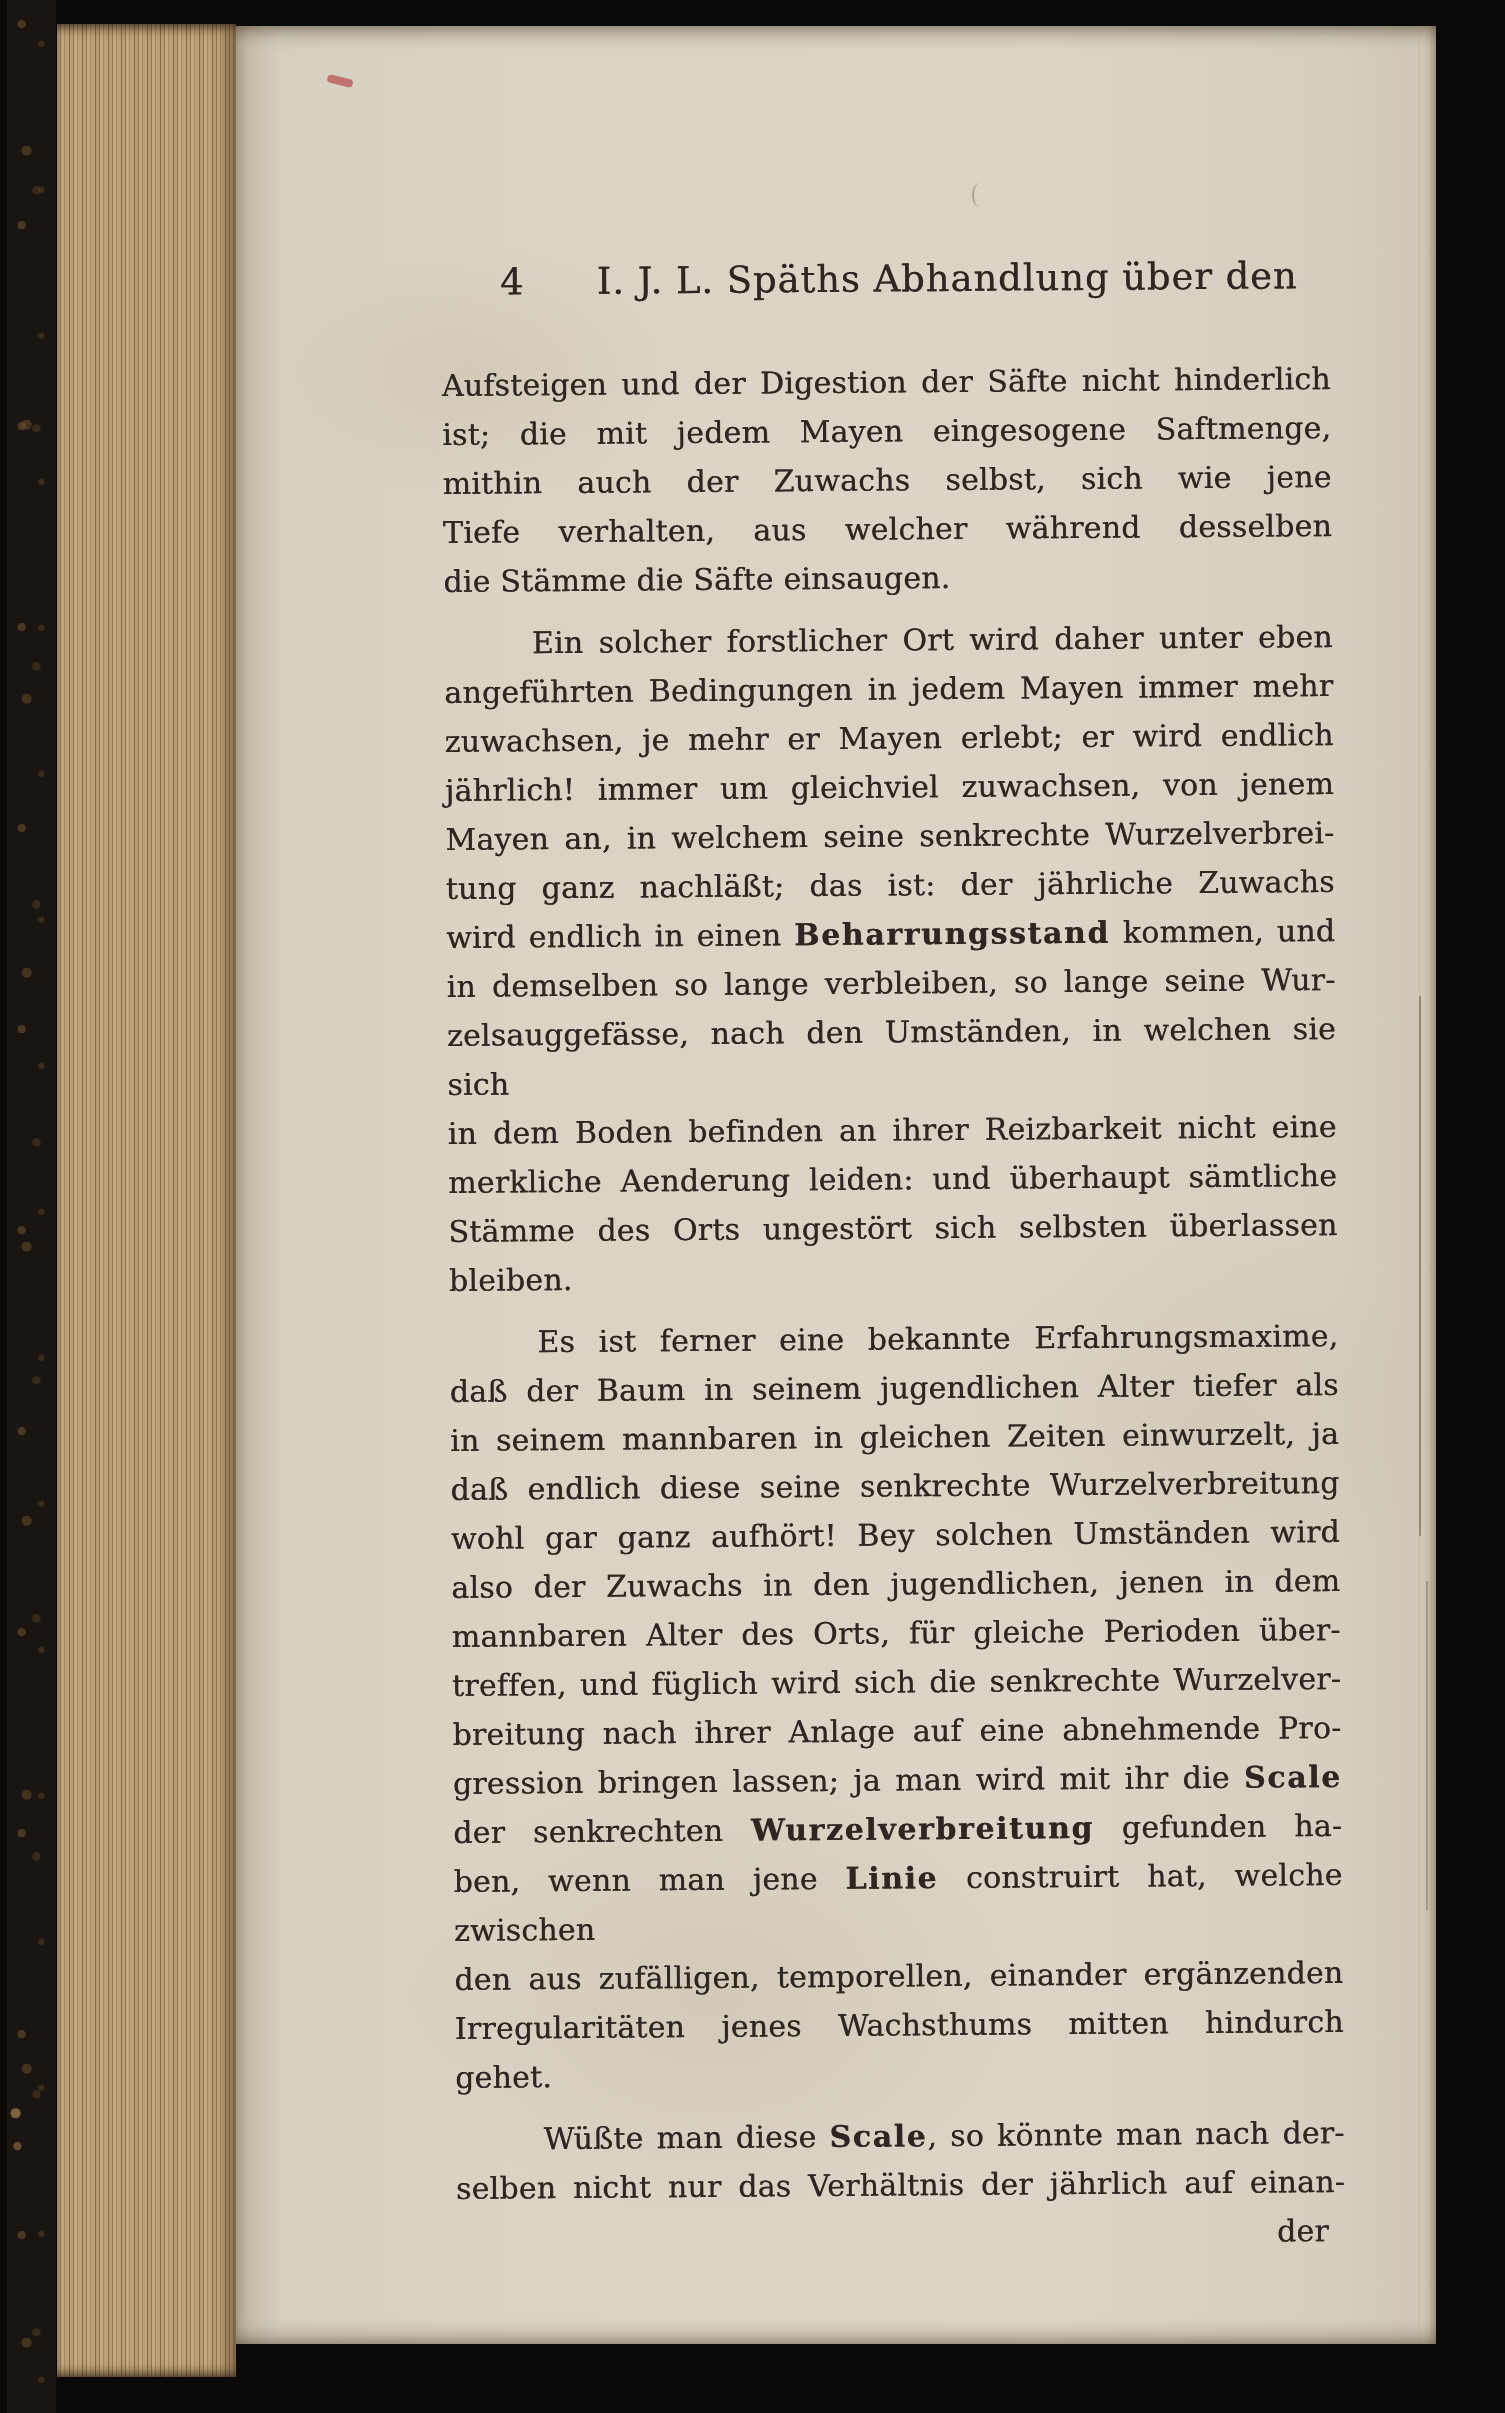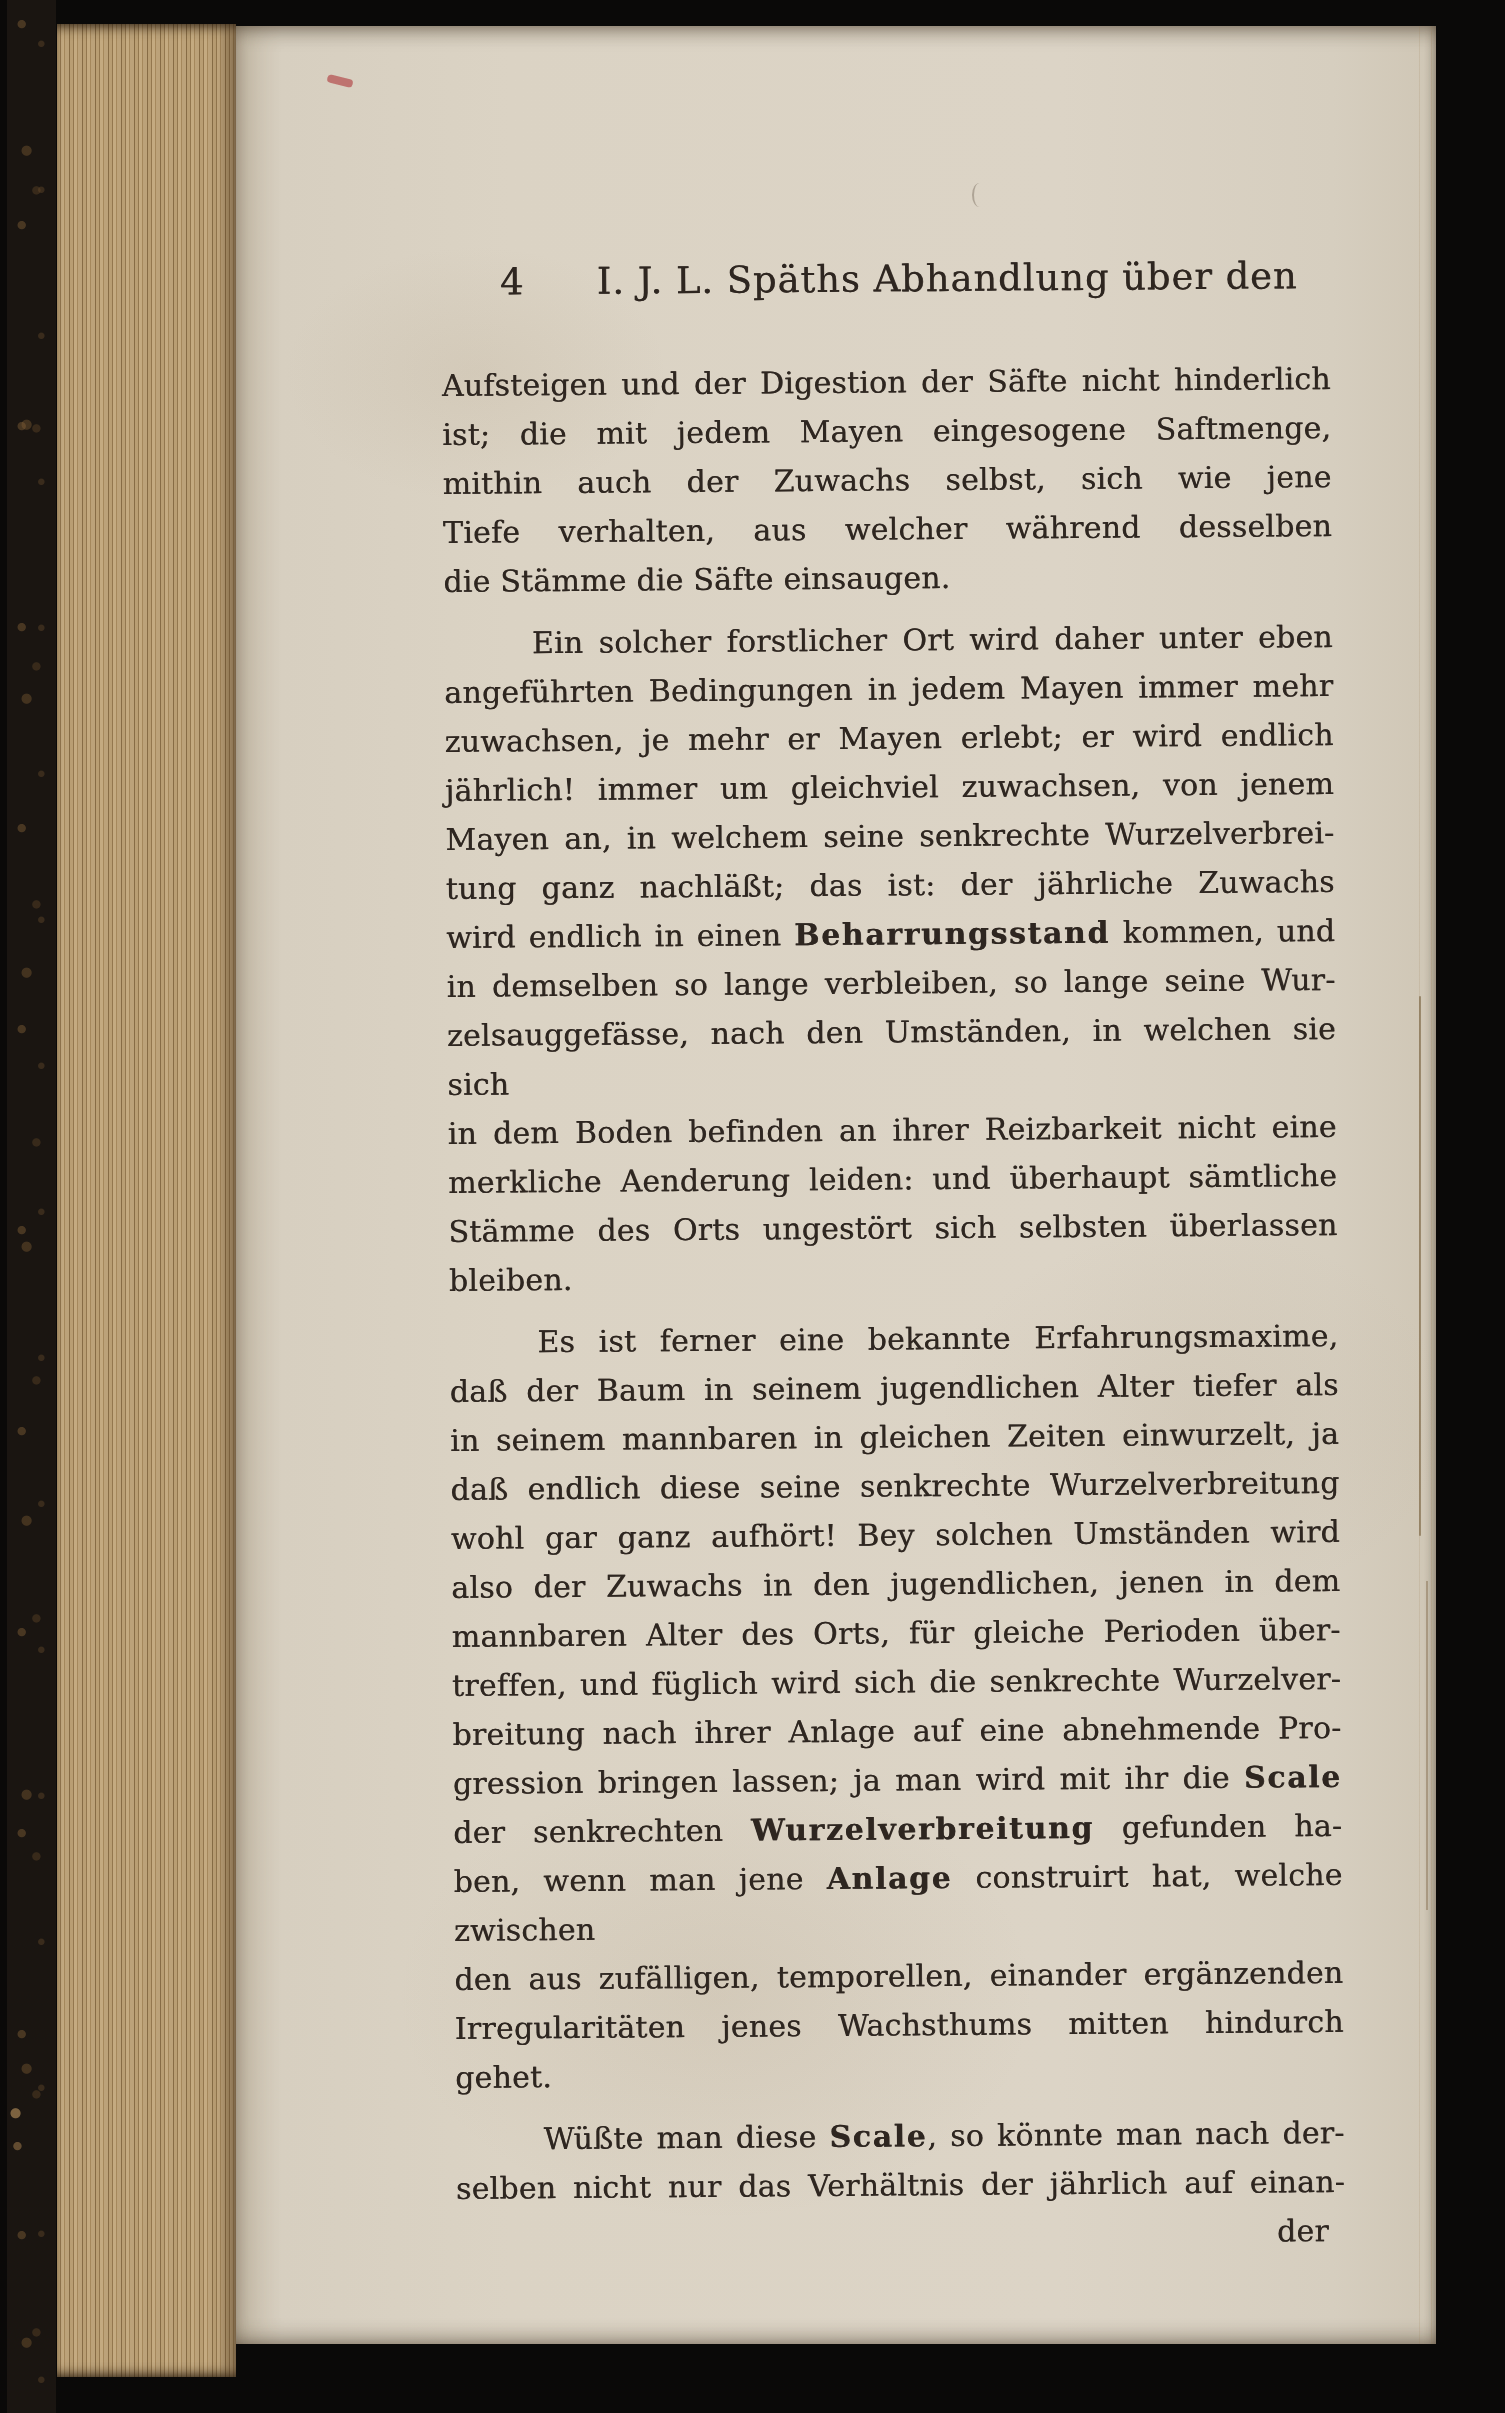--- a/index.html
+++ b/index.html
@@ -143,21 +143,21 @@
           <div class="line">daß der Baum in seinem jugendlichen Alter tiefer als</div>
           <div class="line">in seinem mannbaren in gleichen Zeiten einwurzelt, ja</div>
           <div class="line">daß endlich diese seine senkrechte Wurzelverbreitung</div>
           <div class="line">wohl gar ganz aufhört! Bey solchen Umständen wird</div>
           <div class="line">also der Zuwachs in den jugendlichen, jenen in dem</div>
           <div class="line">mannbaren Alter des Orts, für gleiche Perioden über-</div>
           <div class="line">treffen, und füglich wird sich die senkrechte Wurzelver-</div>
           <div class="line">breitung nach ihrer Anlage auf eine abnehmende Pro-</div>
           <div class="line">gression bringen lassen; ja man wird mit ihr die <span class="emph">Scale</span></div>
           <div class="line">der senkrechten <span class="emph">Wurzelverbreitung</span> gefunden ha-</div>
-          <div class="line">ben, wenn man jene <span class="emph">Anlage</span> construirt hat, welche zwischen</div>
+          <div class="line">ben, wenn man jene <span class="emph">Linie</span> construirt hat, welche zwischen</div>
           <div class="line">den aus zufälligen, temporellen, einander ergänzenden</div>
           <div class="line para-end">Irregularitäten jenes Wachsthums mitten hindurch gehet.</div>
         </div>
         <div class="para">
           <div class="line">Wüßte man diese <span class="emph">Scale</span>, so könnte man nach der-</div>
           <div class="line">selben nicht nur das Verhältnis der jährlich auf einan-</div>
         </div>
       </div>
 
     <div class="line catchword">der</div>

